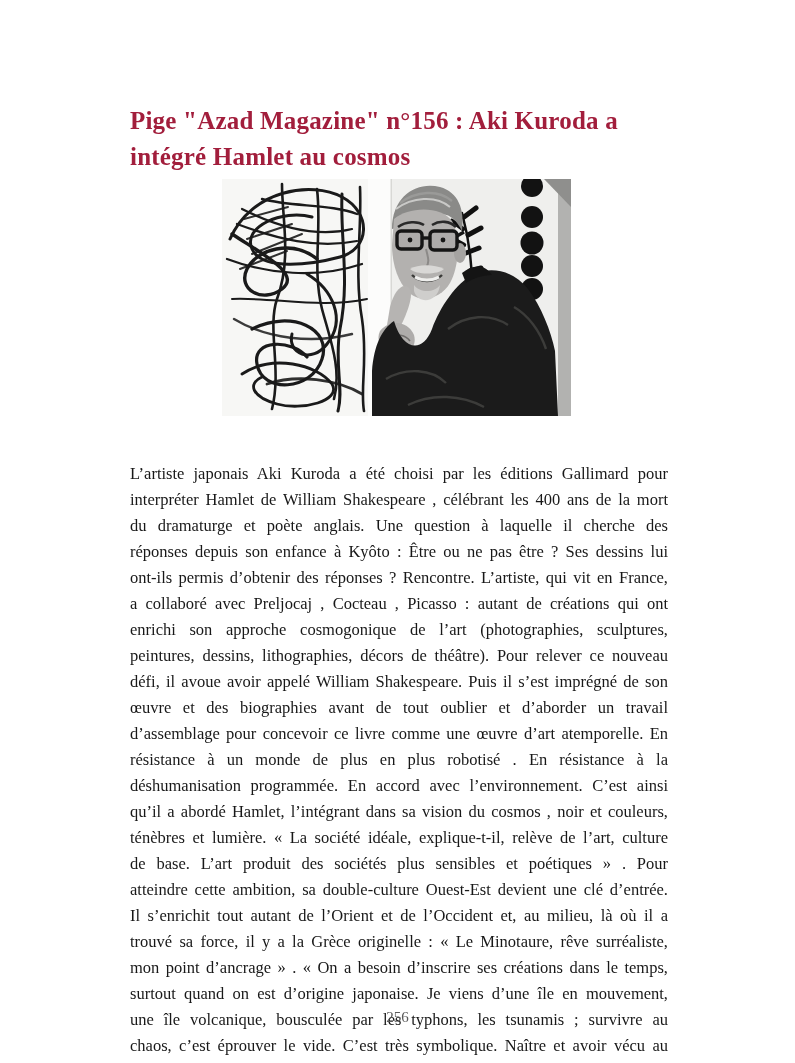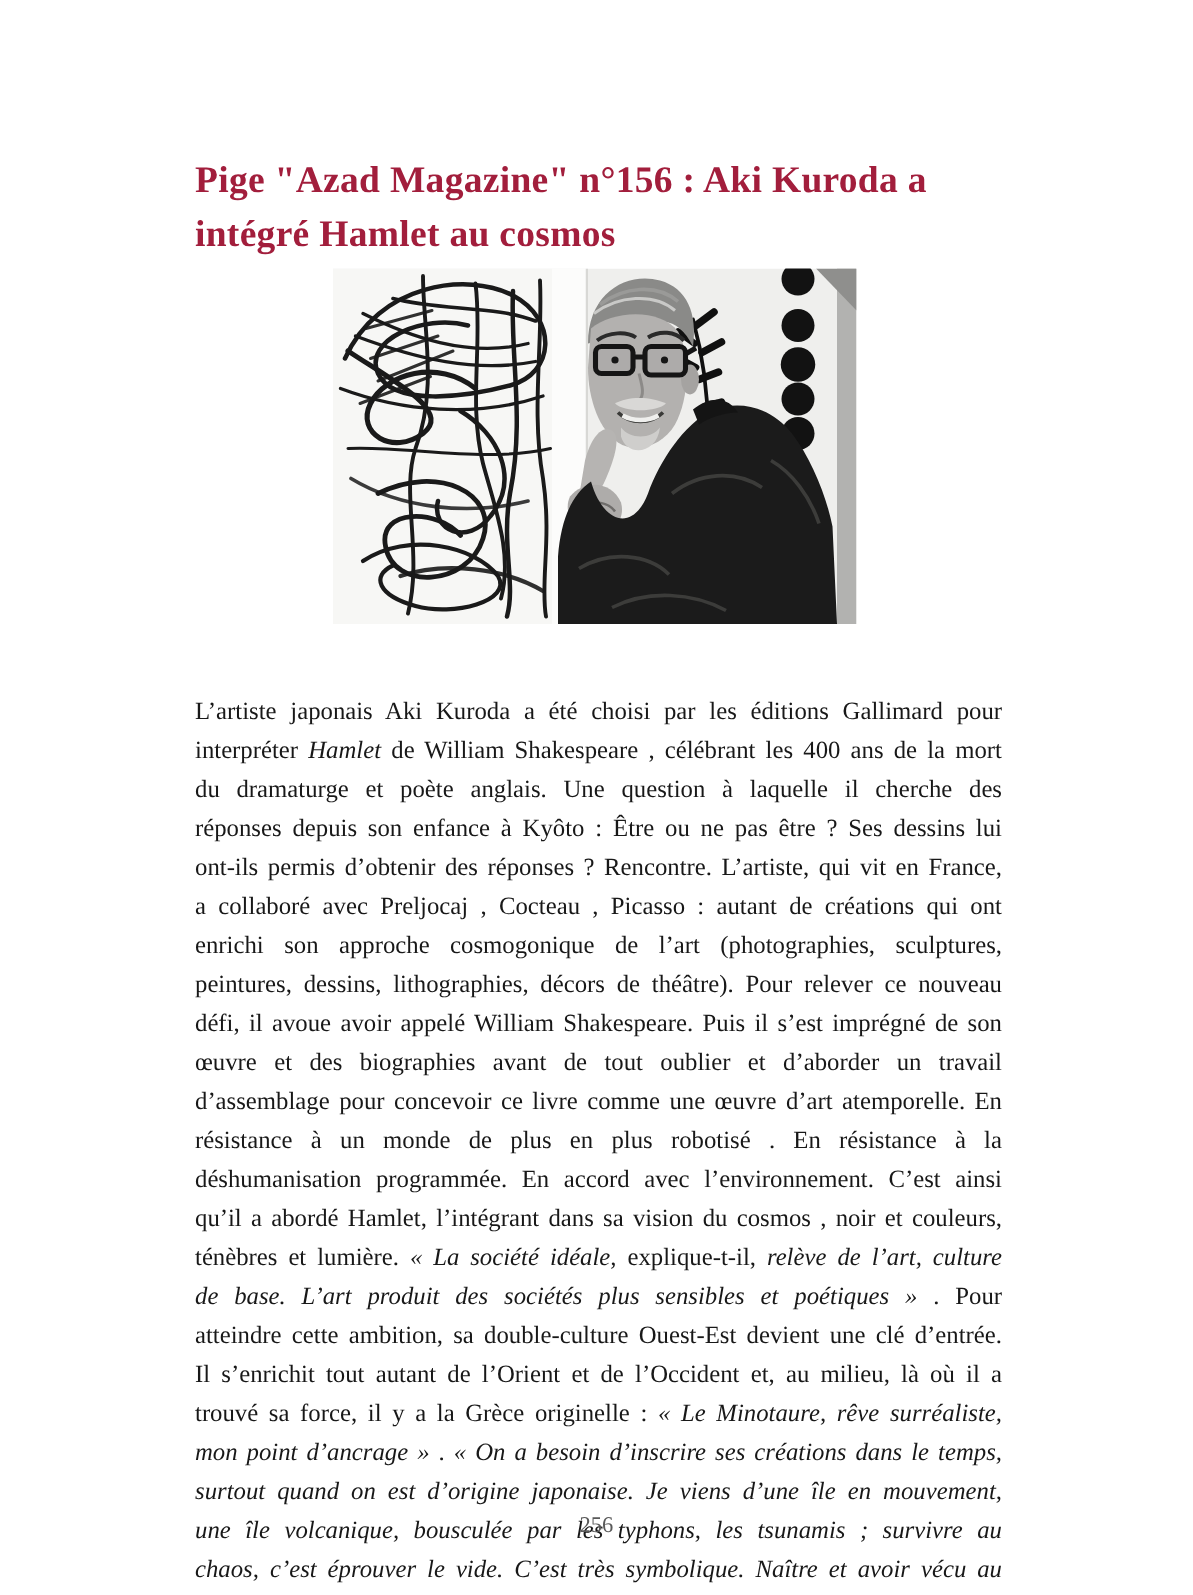--- a/index.html
+++ b/index.html
@@ -39,21 +39,21 @@
     position: absolute;
     left: 130px;
     top: 444px;
     width: 538px;
     font-size: 16.5px;
     line-height: 26px;
     color: #181818;
     text-align: justify;
     word-spacing: 1.5px;
   }
-  .body-text .it { font-style: italic; }
+  .body-text .it { }
   .page-number {
     position: absolute;
     left: 0;
     top: 1009px;
     width: 100%;
     text-align: center;
     font-size: 15px;
     color: #5a5a5a;
   }
 </style>

